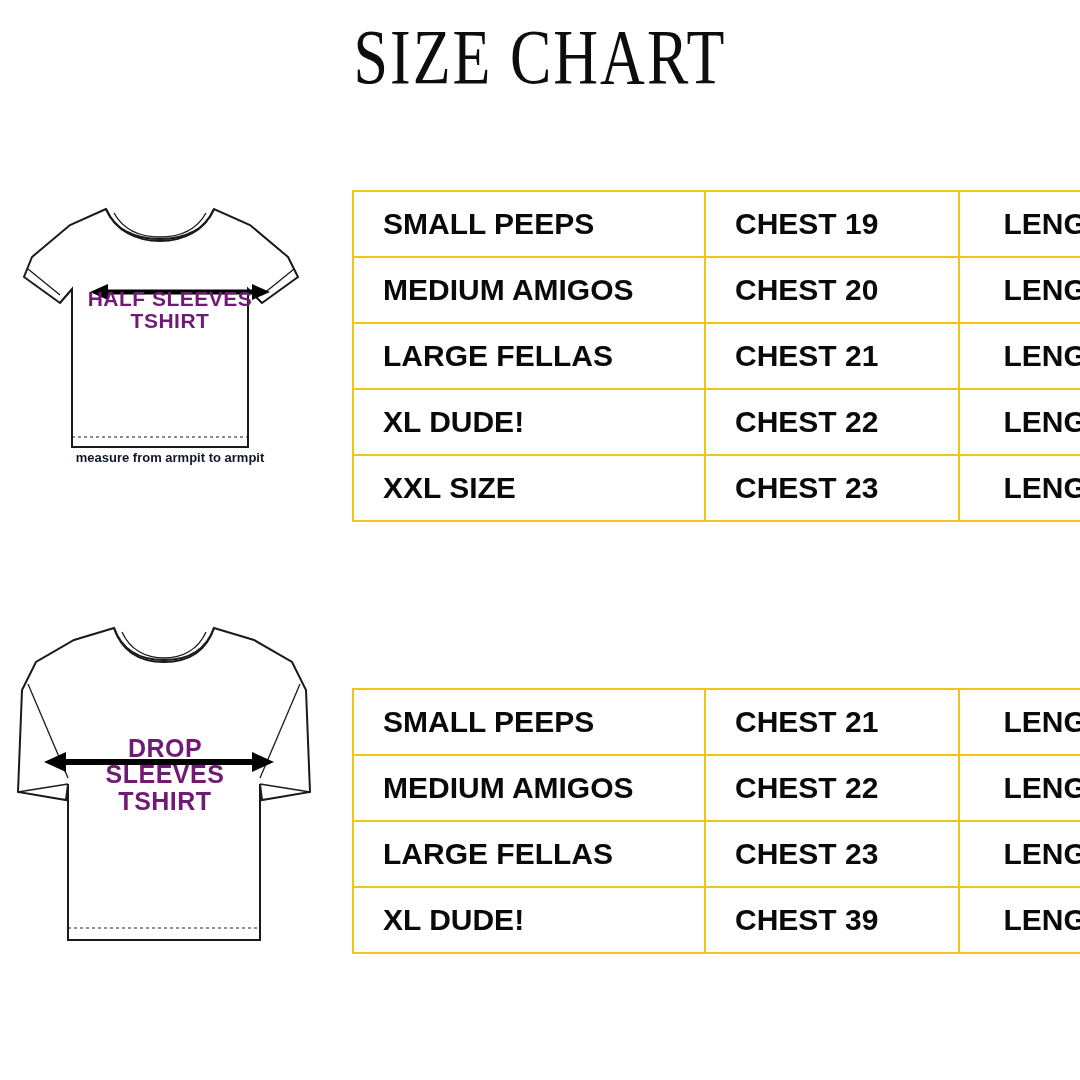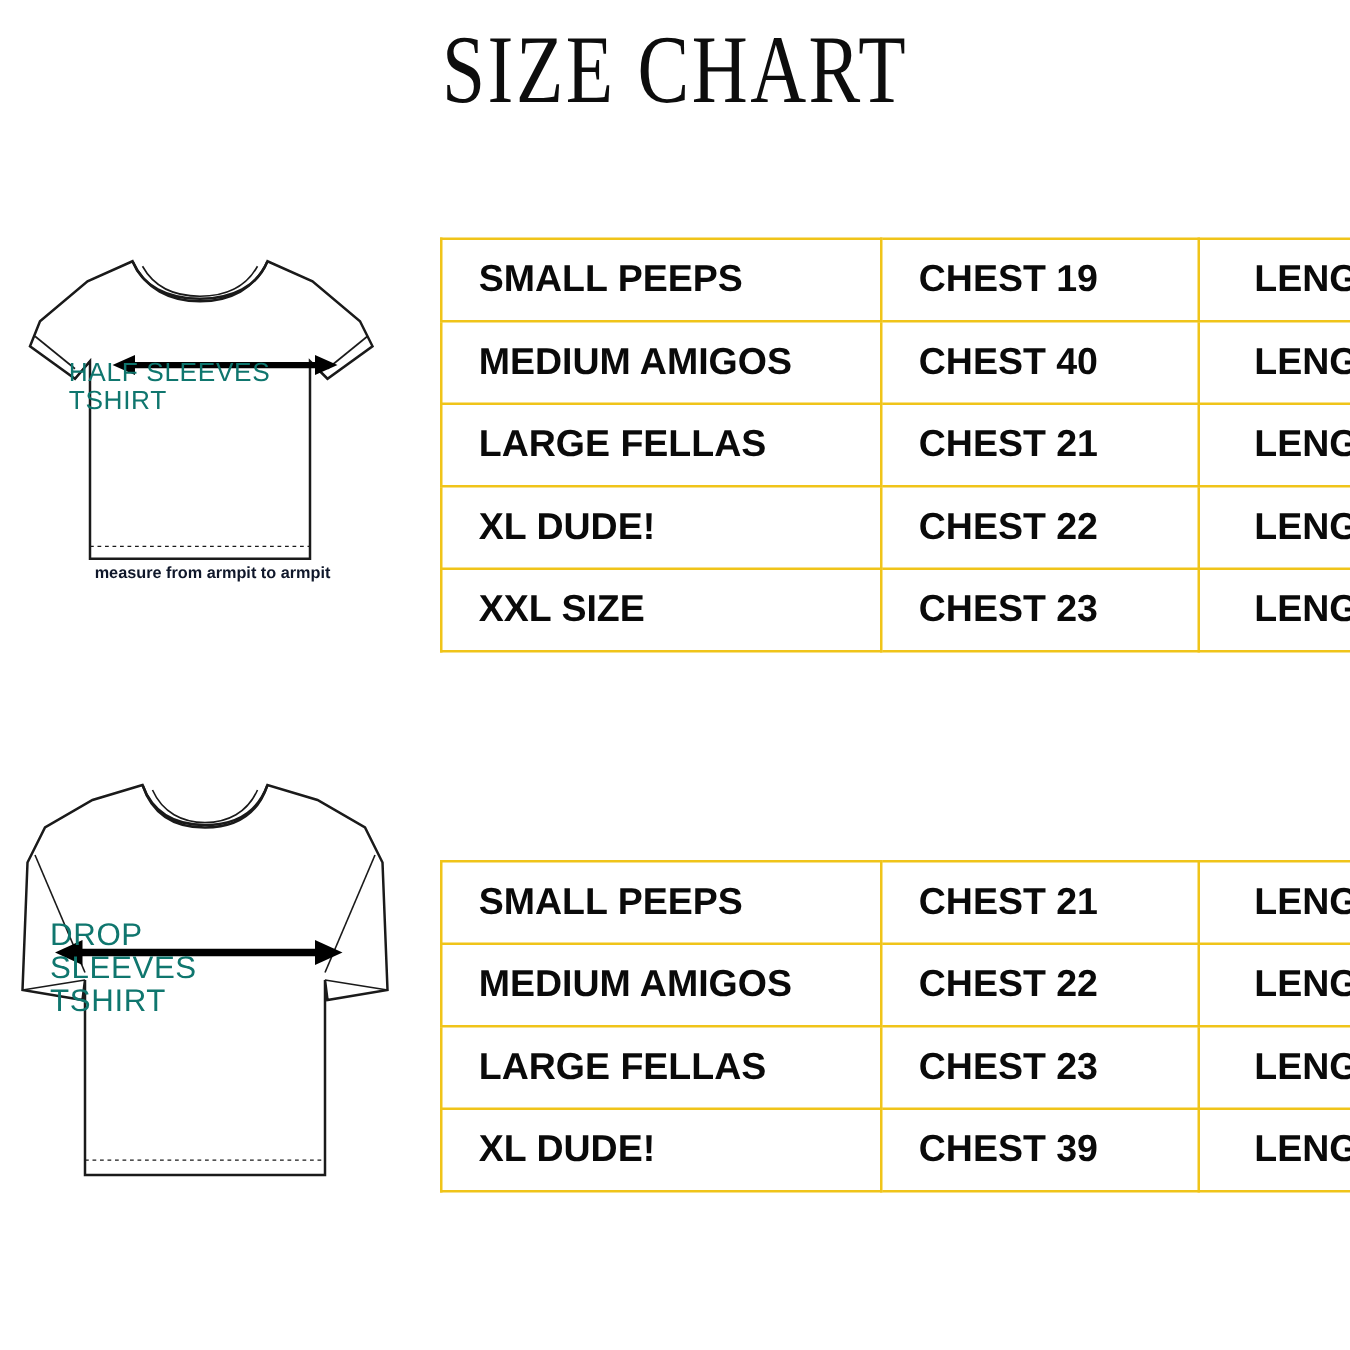--- a/index.html
+++ b/index.html
@@ -44,22 +44,23 @@
   .shirt-figure {
     position: absolute;
     left: 10px;
     width: 320px;
   }
   .shirt-figure.half { top: 25px; }
   .shirt-figure.drop { top: 10px; }
 
   .shirt-caption {
     position: absolute;
-    font-weight: normal;
-    color: #0f766e;
+    text-align: center;
+    font-weight: bold;
+    color: #701a75;
     line-height: 1.05;
     letter-spacing: 0.5px;
     font-family: "Liberation Sans", sans-serif;
   }
   .caption-half {
     left: 55px;
     top: 128px;
     width: 230px;
     font-size: 21px;
   }
@@ -148,21 +149,21 @@
 
   <table class="size-table table-half">
     <tbody>
       <tr>
         <td class="col-name">SMALL PEEPS</td>
         <td class="col-chest">CHEST 19</td>
         <td class="col-len">LENGTH 26</td>
       </tr>
       <tr>
         <td class="col-name">MEDIUM AMIGOS</td>
-        <td class="col-chest">CHEST 40</td>
+        <td class="col-chest">CHEST 20</td>
         <td class="col-len">LENGTH 27</td>
       </tr>
       <tr>
         <td class="col-name">LARGE FELLAS</td>
         <td class="col-chest">CHEST 21</td>
         <td class="col-len">LENGTH 28</td>
       </tr>
       <tr>
         <td class="col-name">XL DUDE!</td>
         <td class="col-chest">CHEST 22</td>

